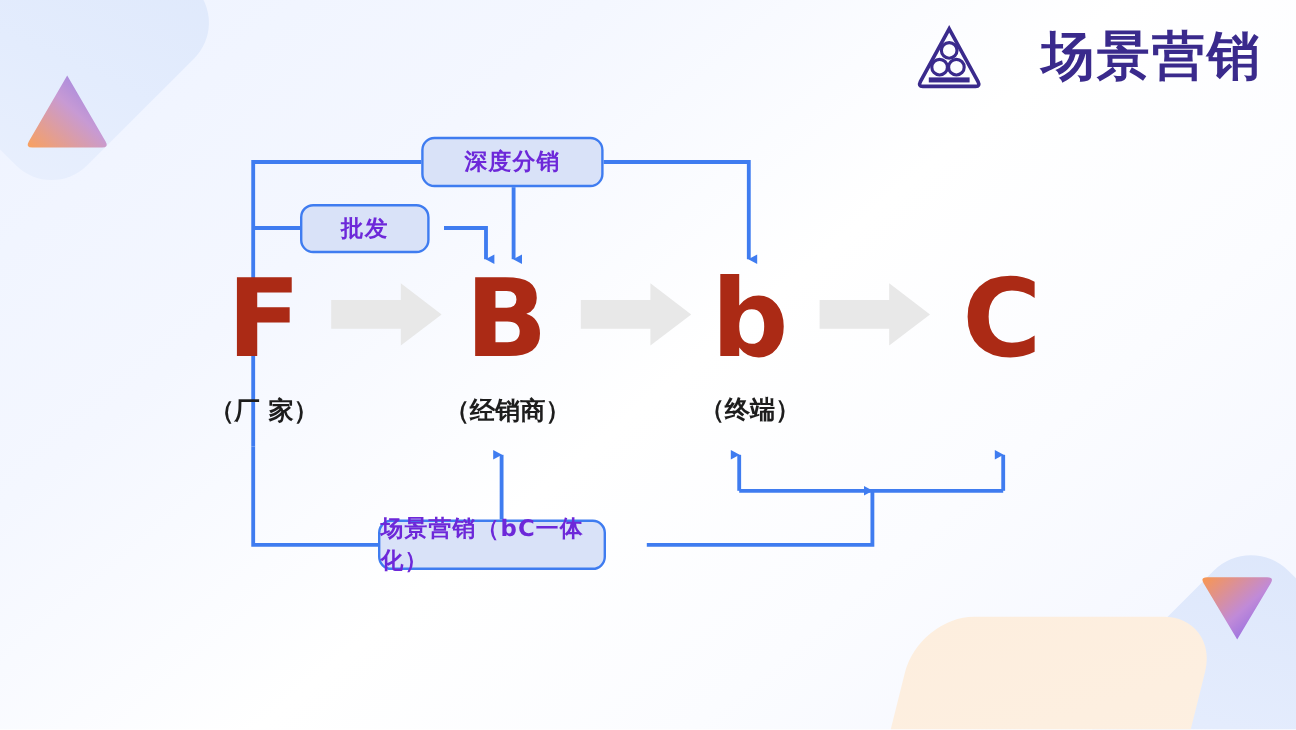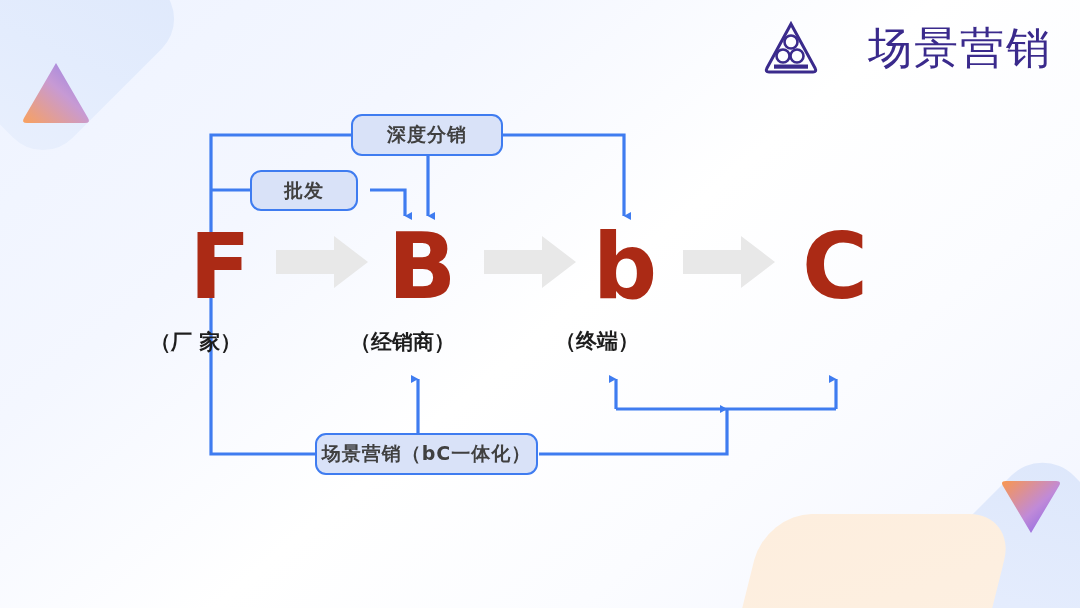--- a/index.html
+++ b/index.html
@@ -44,60 +44,61 @@
     transform:skewX(-14deg);
   }
 
   
   .logo{
     position:absolute;right:28px;top:20px;
     display:flex;align-items:center;gap:14px;
   }
   .logo-mark{width:56px;height:56px;}
   .logo-text{
-    font-size:44px;font-weight:400;letter-spacing:2px;
+    font-size:44px;font-weight:700;letter-spacing:2px;
     color:#3a2a8c;line-height:1;white-space:nowrap;
     font-family:"DejaVu Sans","Liberation Sans",sans-serif;
     margin-left:35px;
   }
 
   
   #diagram{position:absolute;left:0;top:0;width:1080px;height:608px;}
 
   .node-box{
     position:absolute;
     box-sizing:border-box;
     background:#d9e2f8;
     border:2px solid #3f7cf0;
     border-radius:11px;
-    color:#404040;
+    color:#6d28d9;
     font-weight:700;
     display:flex;align-items:center;justify-content:center;
     letter-spacing:1px;
     font-family:"DejaVu Sans","Liberation Sans",sans-serif;
   }
   #box-deep{left:351px;top:114px;width:152px;height:42px;font-size:19px;}
   #box-whole{left:250px;top:170px;width:108px;height:41px;font-size:19px;}
-  #box-scene{left:315px;top:433px;width:223px;height:42px;font-size:19px;}
+  #box-scene{left:315px;top:433px;width:190px;height:42px;font-size:19px;}
 
   
   .letter{
     position:absolute;
     color:#ab2a15;
     font-weight:700;
     font-size:90px;
     line-height:1;
     font-family:"DejaVu Sans","Liberation Sans",sans-serif;
     text-align:center;
   }
   .sublabel{
     position:absolute;
     color:#1d1d1d;
     font-size:21px;
     font-weight:700;
+    text-align:center;
     font-family:"DejaVu Sans","Liberation Sans",sans-serif;
   }
   #L-F{left:170px;top:222px;width:100px;}
   #L-B{left:372px;top:222px;width:100px;}
   #L-b{left:575px;top:222px;width:100px;}
   #L-C{left:785px;top:222px;width:100px;}
   #S-F{left:150px;top:328px;width:140px;}
   #S-B{left:350px;top:328px;width:146px;}
   #S-b{left:555px;top:327px;width:140px;}
   #S-C{left:765px;top:328px;width:140px;}

